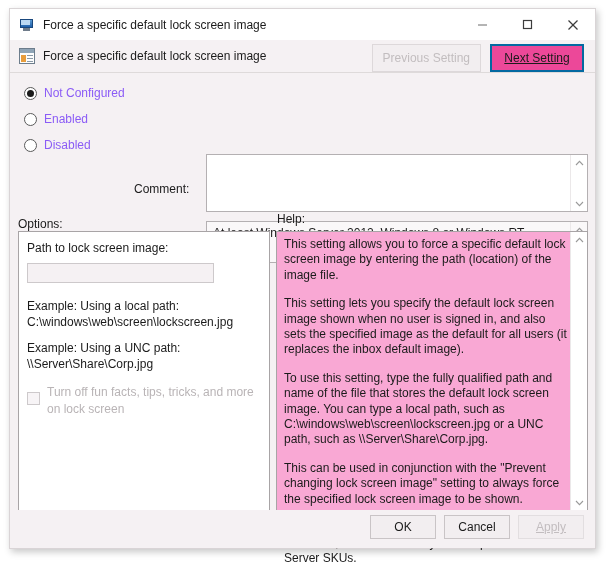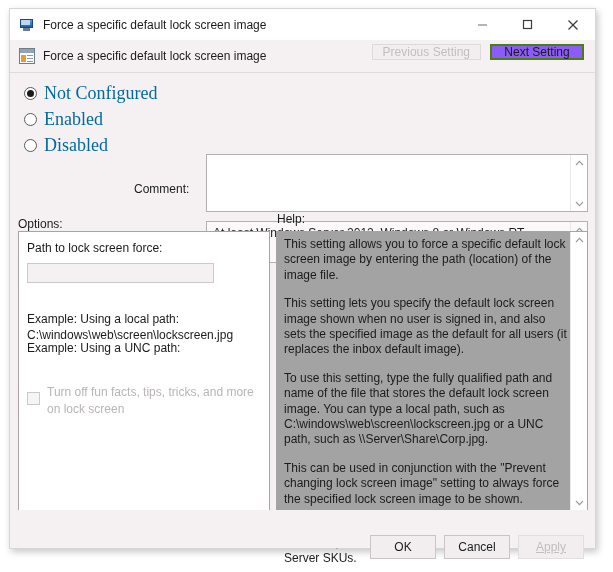--- a/index.html
+++ b/index.html
@@ -99,39 +99,40 @@
     color: #1b1b1b;
     white-space: nowrap;
   }
   #header-buttons {
     position: absolute;
     right: 11px; top: 4px;
     display: flex;
     gap: 9px;
   }
   .navbtn {
-    height: 16px;
+    height: 28px;
     min-width: 94px;
     padding: 0 10px;
     font-size: 12px;
     font-family: "Liberation Sans", sans-serif;
     background: #f2eef0;
     border: 1px solid #c9c4c6;
     color: #1b1b1b;
     box-sizing: border-box;
     display: flex; align-items: center; justify-content: center;
   }
   .navbtn.disabled {
     color: #c2bdbf;
     border-color: #ddd8da;
     background: #f2eef0;
   }
   .navbtn.focused {
-    border: 2px solid #4d7c0f;
-    background: #8b5cf6;
+    border: 2px solid #0369a1;
+    background: #ec4899;
+    text-decoration: underline;
   }
 
   
   #topform {
     position: relative;
     height: 116px;
   }
   #radios {
     position: absolute;
     left: 14px; top: 9px;
@@ -154,24 +155,23 @@
   }
   .radio-mark.checked::after {
     content:"";
     position:absolute;
     left:2px; top:2px;
     width:7px; height:7px;
     border-radius:50%;
     background:#1b1b1b;
   }
   .radio-label {
-    font-size: 18px;
-    color: #0369a1;
+    font-size: 12px;
+    color: #8b5cf6;
     white-space: nowrap;
-    font-family: Liberation Serif, serif;
   }
 
   .field-label {
     position: absolute;
     font-size: 12px;
     color: #1b1b1b;
     white-space: nowrap;
     margin-top: 27px;
   }
   #comment-label { left: 124px; top: 82px; }
@@ -244,21 +244,21 @@
     box-sizing: border-box;
   }
   .example-block {
     position: absolute;
     left: 8px;
     font-size: 12px;
     color: #1b1b1b;
     line-height: 16px;
     white-space: nowrap;
   }
-  #example1 { top: 66px; margin-top: 13px; }
+  #example1 { top: 66px; }
   #example2 { top: 108px; }
 
   #fun-facts-row {
     position: absolute;
     left: 8px; top: 152px;
     width: 236px;
     display: flex;
     align-items: flex-start;
   }
   .checkbox-mark {
@@ -274,21 +274,21 @@
     font-size: 12px;
     color: #b9b4b6;
     line-height: 17px;
   }
 
   
   #help-panel {
     position: absolute;
     left: 266px; top: 222px;
     width: 312px; height: 280px;
-    background: #a3a3a3;
+    background: #f9a8d4;
     border: 1px solid #a8a4a6;
     box-sizing: border-box;
   }
   #help-text {
     position: absolute;
     left: 7px; top: 5px;
     width: 283px;
     font-size: 12px;
     color: #1b1b1b;
     line-height: 15.4px;
@@ -310,21 +310,21 @@
     gap: 8px;
   }
   .footbtn {
     width: 66px; height: 24px;
     font-size: 12px;
     font-family: "Liberation Sans", sans-serif;
     background: #f2eef0;
     border: 1px solid #c9c4c6;
     color: #1b1b1b;
     box-sizing: border-box;
-    display: flex; align-items: center; justify-content: center; margin-top: 20px;
+    display: flex; align-items: center; justify-content: center;
   }
   .footbtn.disabled {
     color: #c2bdbf;
     border-color: #e2dee0;
     text-decoration: underline;
   }
 </style>
 </head>
 <body>
 
@@ -423,30 +423,31 @@
             </svg>
         </span>
       </div>
     </div>
   </div>
 
   <span id="options-label">Options:</span>
   <span id="help-label">Help:</span>
 
   <div id="options-panel">
-    <span id="path-label">Path to lock screen force:</span>
+    <span id="path-label">Path to lock screen image:</span>
     <div id="path-input"></div>
 
     <div class="example-block" id="example1">
       <div>Example: Using a local path:</div>
       <div>C:\windows\web\screen\lockscreen.jpg</div>
     </div>
 
     <div class="example-block" id="example2">
       <div>Example: Using a UNC path:</div>
+      <div>\\Server\Share\Corp.jpg</div>
     </div>
 
     <div id="fun-facts-row">
       <span class="checkbox-mark"></span>
       <span id="fun-facts-label">Turn off fun facts, tips, tricks, and more on lock screen</span>
     </div>
   </div>
 
   <div id="help-panel">
     <div id="help-text">

